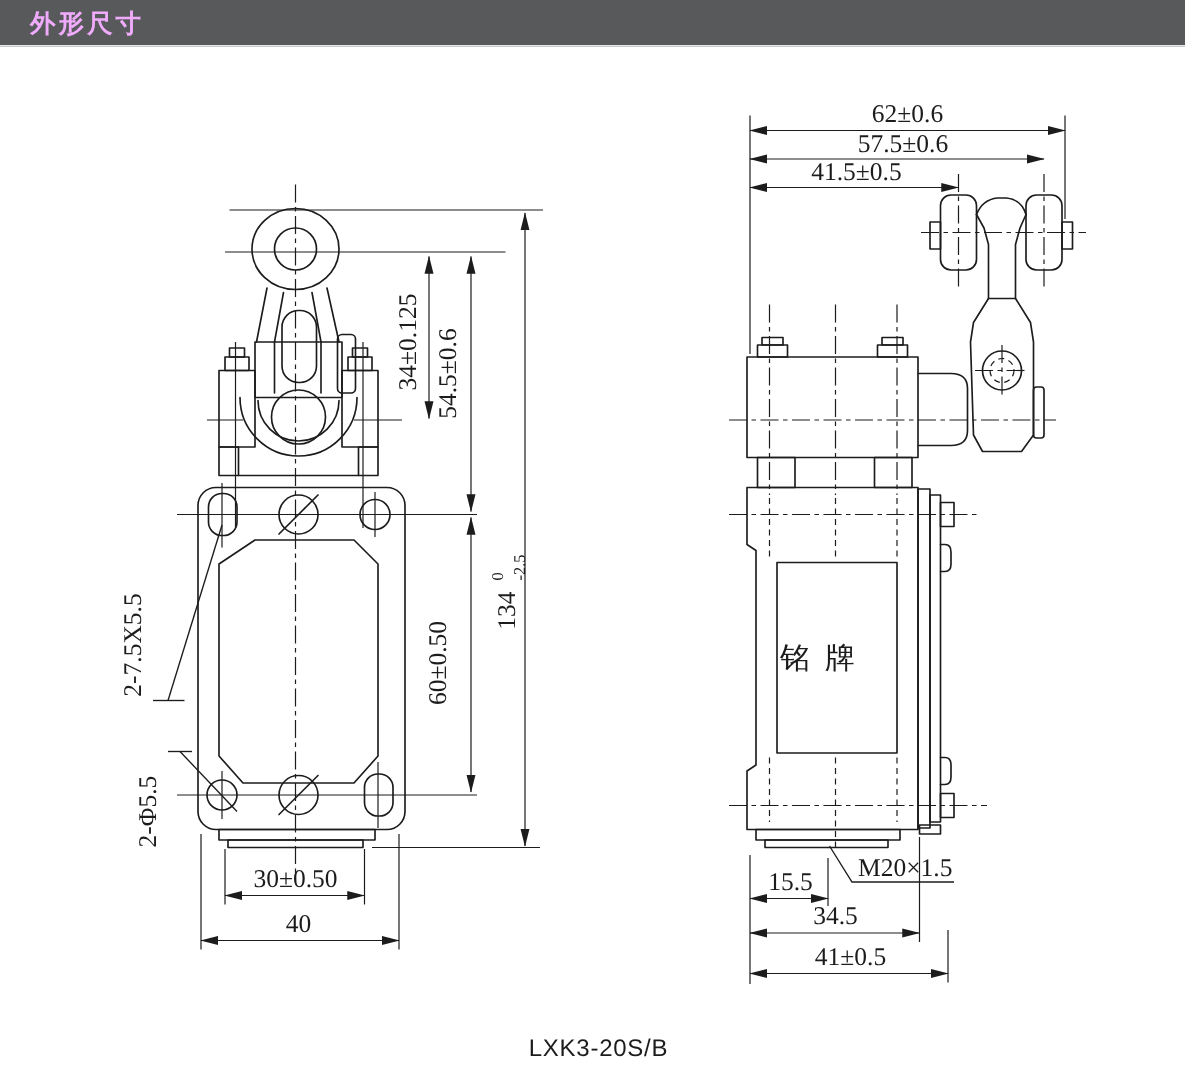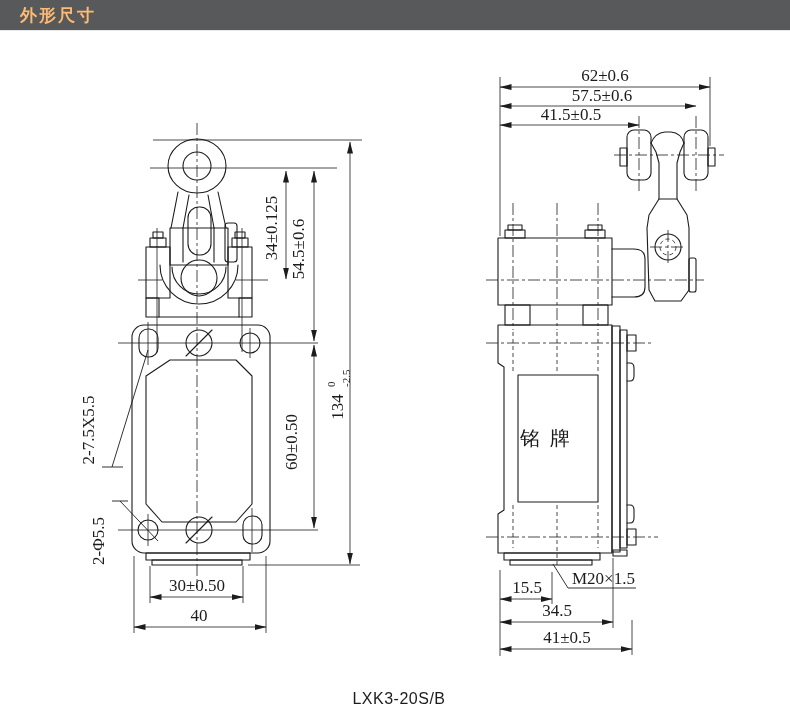--- a/index.html
+++ b/index.html
@@ -3,21 +3,21 @@
 <meta charset="utf-8">
 <style>
   html,body{margin:0;padding:0;background:#ffffff;}
   body{width:790px;height:718px;position:relative;font-family:"Liberation Sans",sans-serif;}
   .titlebar{
     position:absolute;top:0;left:0;width:790px;height:30px;
     background:#58595b;z-index:2;display:flex;align-items:center;
     border-bottom:1px solid #e8e8e8;
   }
   .titlebar span{
-    color:#fdba74;font-size:17px;font-weight:600;letter-spacing:2px;
+    color:#f0abfc;font-size:17px;font-weight:600;letter-spacing:2px;
     padding-left:20px;font-family:"Liberation Sans",sans-serif;
   }
   svg{position:absolute;top:0;left:0;}
   .ol{stroke:#1c1c1c;stroke-width:1.1;fill:none;stroke-linejoin:round;stroke-linecap:round;}
   .thin{stroke:#1c1c1c;stroke-width:0.8;fill:none;}
   .cl{stroke:#1c1c1c;stroke-width:0.8;fill:none;stroke-dasharray:12 3 3 3;}
   .hid{stroke:#1c1c1c;stroke-width:0.8;fill:none;stroke-dasharray:4 3;}
   .dim{stroke:#1c1c1c;stroke-width:0.8;fill:none;marker-start:url(#arr);marker-end:url(#arr);}
   .ldr{stroke:#1c1c1c;stroke-width:0.9;fill:none;}
   text{fill:#1c1c1c;font-family:"Liberation Serif","DejaVu Serif",serif;}

